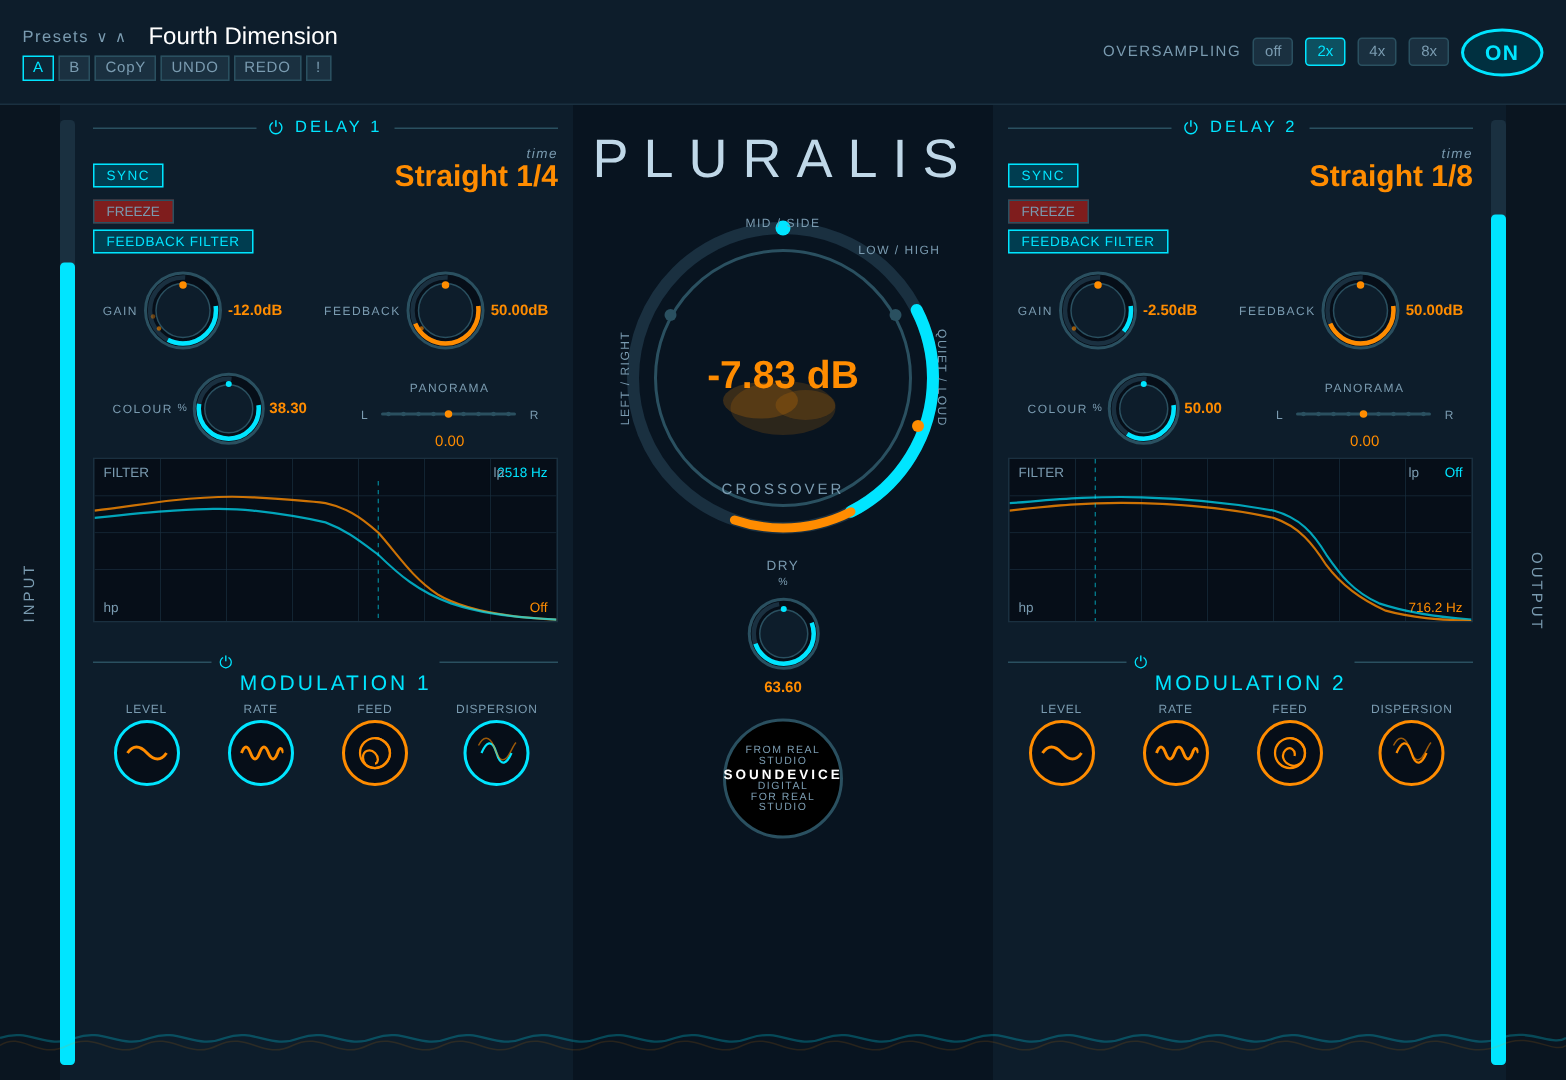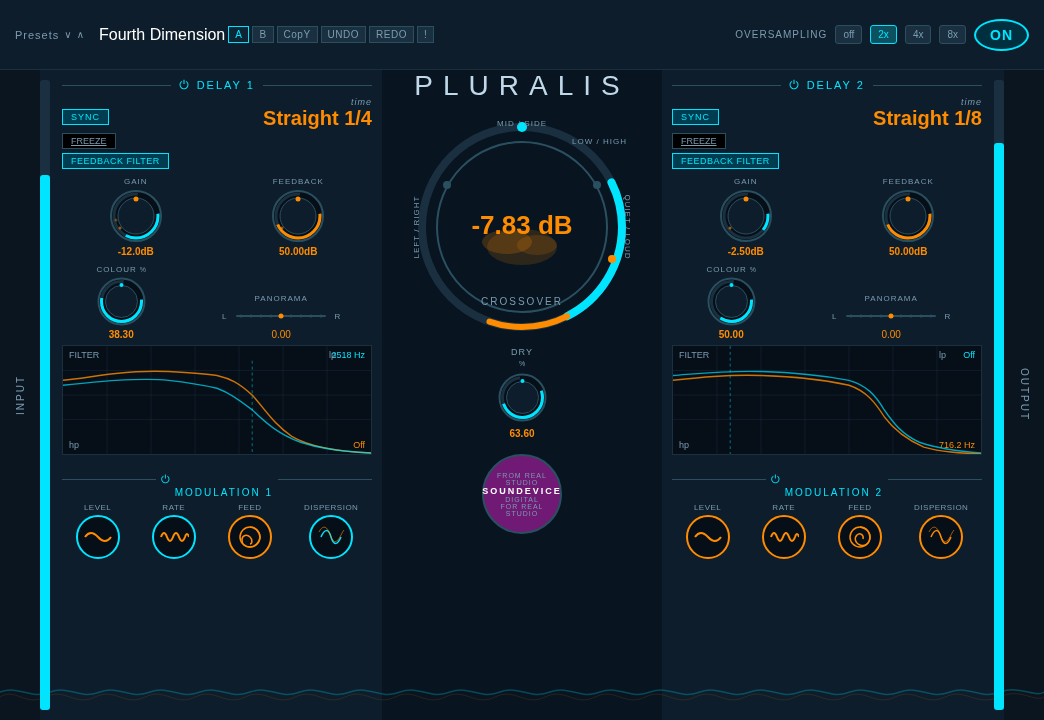--- a/index.html
+++ b/index.html
@@ -18,21 +18,21 @@
       top: 0; left: 0; right: 0;
       height: 70px;
       background: #0d1d2b;
       border-bottom: 1px solid #1a3040;
       display: flex;
       align-items: center;
       padding: 0 15px;
     }
     .presets-section {
       display: flex;
-      flex-direction: row;
+      flex-direction: column;
       gap: 3px;
     }
     .presets-row {
       display: flex;
       align-items: center;
       gap: 5px;
     }
     .presets-label {
       color: #7a9bb0;
       font-size: 11px;
@@ -177,27 +177,26 @@
     .sync-btn {
       background: #003d50;
       border: 1px solid #00e5ff;
       color: #00e5ff;
       font-size: 9px;
       padding: 2px 8px;
       cursor: pointer;
       letter-spacing: 1px;
     }
     .freeze-btn {
-      background: #000000;
+      background: #7f1d1d;
       border: 1px solid #2a5060;
       color: #7a9bb0;
       font-size: 9px;
       padding: 2px 8px;
       cursor: pointer;
-      text-decoration: underline;
     }
     .feedback-filter-btn {
       background: #003d50;
       border: 1px solid #00e5ff;
       color: #00e5ff;
       font-size: 9px;
       padding: 2px 8px;
       cursor: pointer;
       letter-spacing: 0.5px;
     }
@@ -218,21 +217,21 @@
 
     
     .knobs-row {
       display: flex;
       gap: 15px;
       margin: 8px 0;
       justify-content: space-around;
     }
     .knob-container {
       display: flex;
-      flex-direction: column;
+      flex-direction: row;
       align-items: center;
       gap: 0;
       justify-content: center;
     }
     .knob-label {
       color: #7a9bb0;
       font-size: 8px;
       letter-spacing: 1px;
       text-align: center;
     }
@@ -334,21 +333,21 @@
     }
     .mod-header {
       display: flex;
       align-items: center;
       gap: 5px;
       margin-bottom: 5px;
     }
     .mod-line { flex: 1; height: 1px; background: #2a5060; }
     .mod-title {
       color: #00e5ff;
-      font-size: 10px;
+      font-size: 14px;
       letter-spacing: 2px;
       margin-top: 27px;
     }
     .mod-icons-row {
       display: flex;
       justify-content: space-around;
       gap: 5px;
     }
     .mod-item {
       display: flex;
@@ -458,21 +457,21 @@
     }
     .logo-circle {
       width: 80px;
       height: 80px;
       border-radius: 50%;
       border: 2px solid #2a5060;
       display: flex;
       flex-direction: column;
       align-items: center;
       justify-content: center;
-      background: #701a75;
+      background: #000000;
     }
     .logo-text {
       color: #7a9bb0;
       font-size: 7px;
       letter-spacing: 1px;
       text-align: center;
     }
     .logo-main {
       color: #ffffff;
       font-size: 9px;
@@ -684,21 +683,21 @@
               </svg>
             </div>
           </div>
         </div>
       </div>
     </div>
   </div>
 
   <div id="center-panel">
 
-    <div style="color:#c0d8e8; font-size:28px; letter-spacing:10px; font-weight:200; margin-bottom:5px;">PLURALIS</div>
+    <div style="color:#c0d8e8; font-size:36px; letter-spacing:10px; font-weight:200; margin-top:15px; margin-bottom:5px;">PLURALIS</div>
 
     <div class="crossover-circle-area">
       <svg width="220" height="220" viewBox="0 0 220 220" style="position:absolute;top:0;left:0;">
 
         <circle cx="110" cy="110" r="100" fill="none" stroke="#1a3040" stroke-width="8"></circle>
 
         <circle cx="110" cy="110" r="100" fill="none" stroke="#00e5ff" stroke-width="8" stroke-dasharray="160 471" stroke-dashoffset="50" stroke-linecap="round"></circle>
 
         <circle cx="110" cy="110" r="100" fill="none" stroke="#ff8c00" stroke-width="6" stroke-dasharray="80 551" stroke-dashoffset="-110" stroke-linecap="round"></circle>
 

